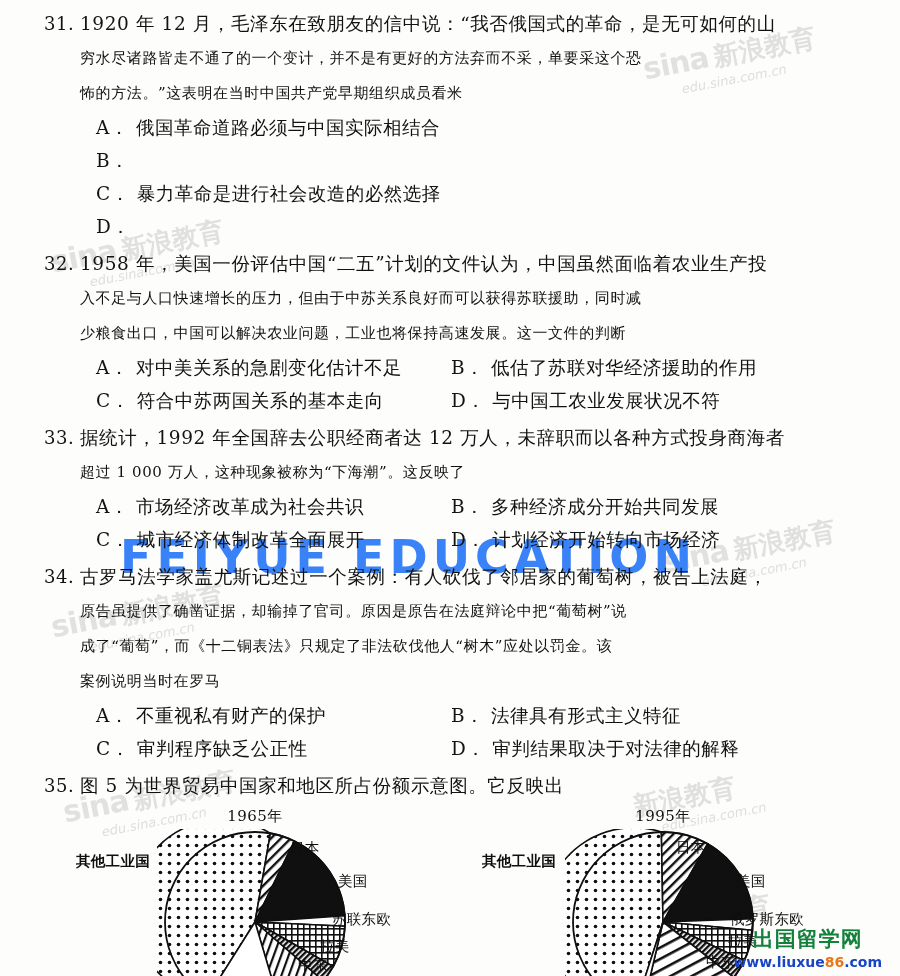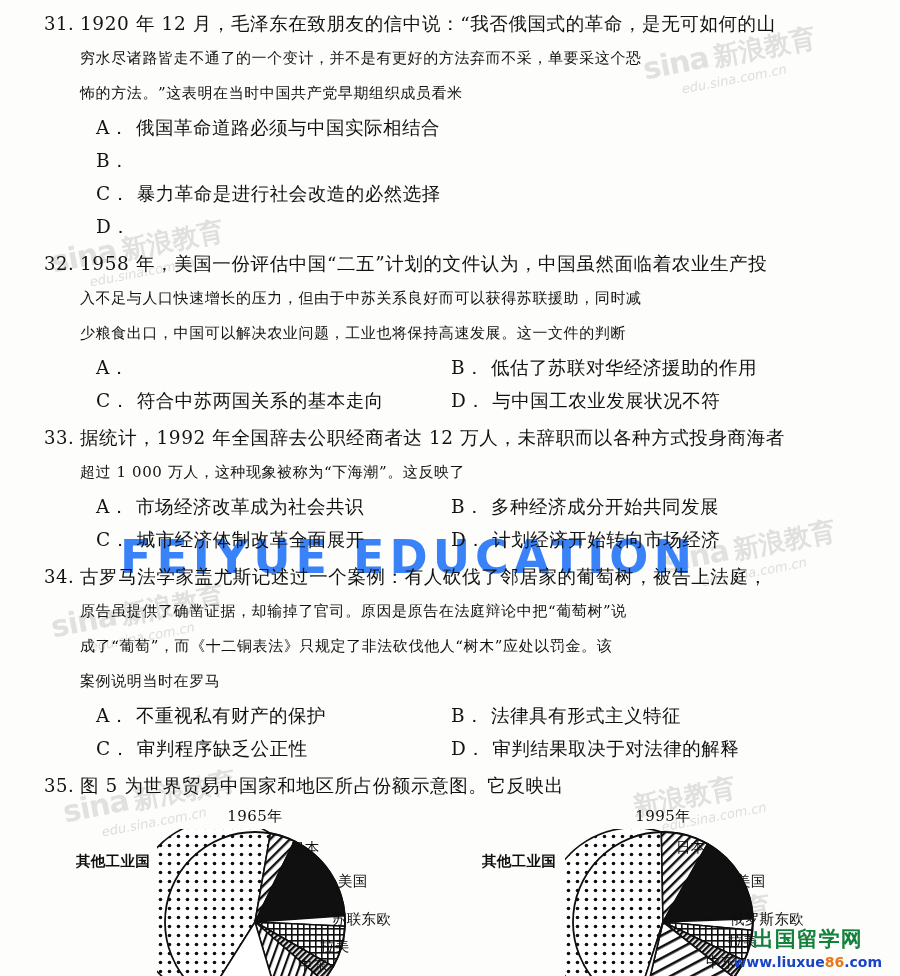--- a/index.html
+++ b/index.html
@@ -164,20 +164,21 @@
       <span class="q-text">1958 年，美国一份评估中国“二五”计划的文件认为，中国虽然面临着农业生产投</span>
     </div>
     <div class="q-body">
       <div class="ln">入不足与人口快速增长的压力，但由于中苏关系良好而可以获得苏联援助，同时减</div>
       <div class="ln">少粮食出口，中国可以解决农业问题，工业也将保持高速发展。这一文件的判断</div>
     </div>
     <div class="opts">
       <div class="opt-row opt-2col">
         <div class="opt">
           <span class="lbl">A．</span>
+          <span>对中美关系的急剧变化估计不足</span>
         </div>
         <div class="opt">
           <span class="lbl">B．</span>
           <span>低估了苏联对华经济援助的作用</span>
         </div>
       </div>
       <div class="opt-row opt-2col">
         <div class="opt">
           <span class="lbl">C．</span>
           <span>符合中苏两国关系的基本走向</span>

